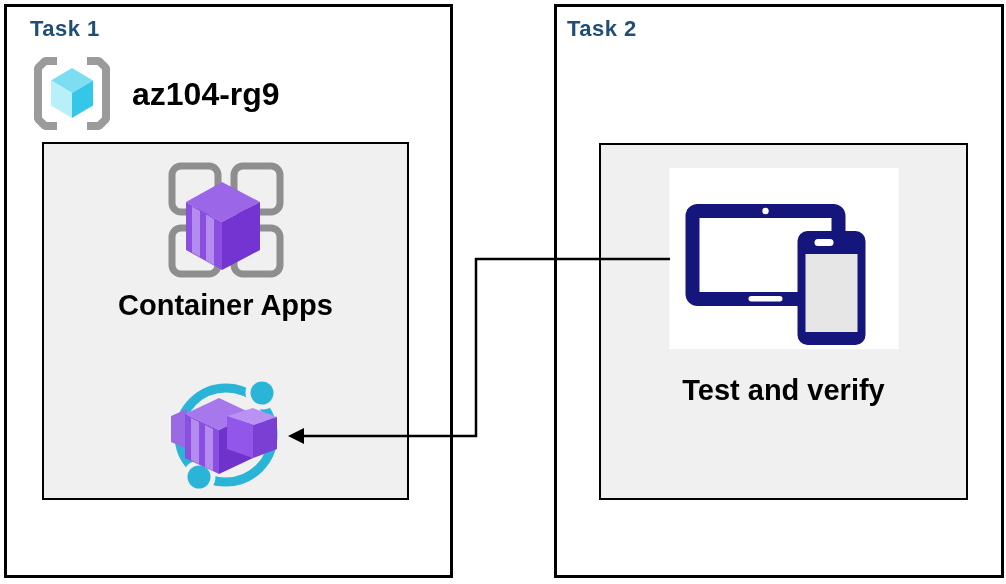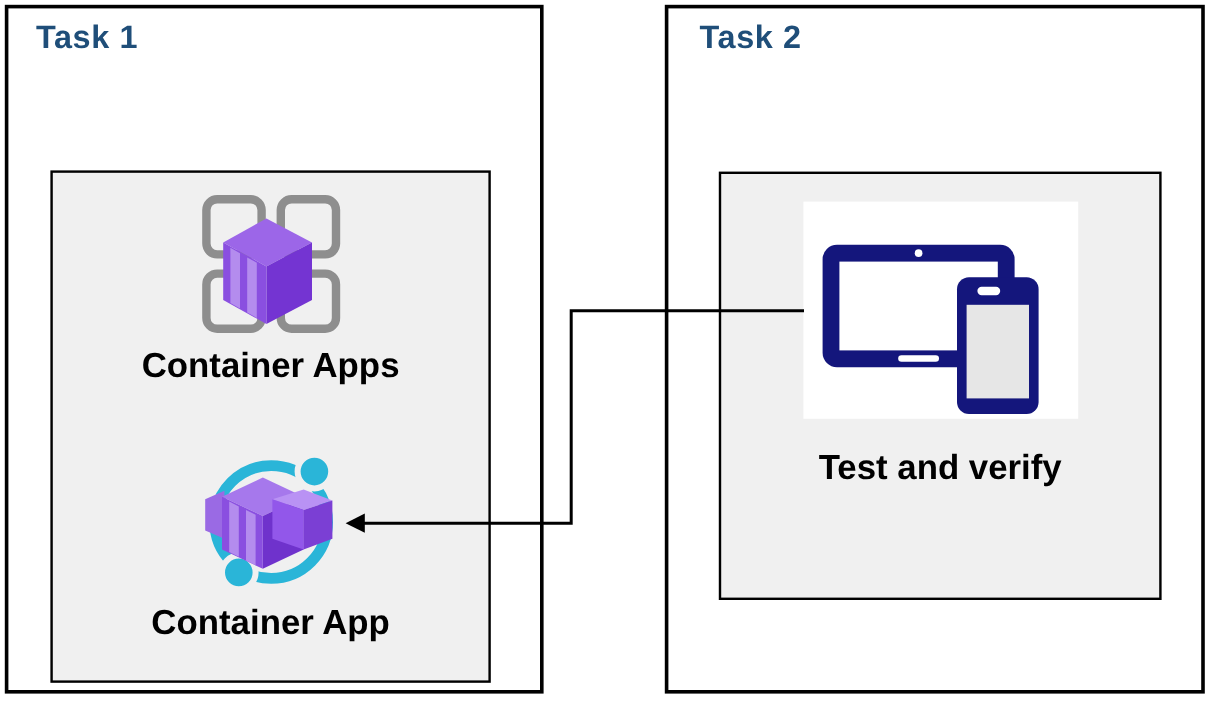--- a/index.html
+++ b/index.html
@@ -7,36 +7,36 @@
   .canvas { position:relative; width:1006px; height:584px; background:#ffffff; overflow:hidden; }
 
   .task-box {
     position:absolute; top:4px; height:574px;
     background:#ffffff; border:3px solid #000000;
   }
   .task1 { left:4px;   width:449px; }
   .task2 { left:554px; width:450px; }
 
   .task-title {
-    position:absolute; font-size:27px; font-weight:bold; color:#1f4e79;
+    position:absolute; font-size:22px; font-weight:bold; color:#1f4e79;
     letter-spacing:0.5px; white-space:nowrap;
   }
   .task1 .task-title { left:23px; top:9px; }
-  .task2 .task-title { left:26px; top:9px; }
+  .task2 .task-title { left:10px; top:9px; }
 
   .rg-row {
     position:absolute; left:22px; top:46px;
     display:flex; align-items:center; gap:17px;
   }
   .rg-row .rg-name { font-size:32px; font-weight:bold; color:#000000; white-space:nowrap; }
 
   .inner-box {
     position:absolute; background:#f0f0f0; border:2px solid #000000;
   }
-  .inner1 { left:35px; top:135px; width:367px; height:427px; }
+  .inner1 { left:35px; top:135px; width:367px; height:358px; }
   .inner2 { left:42px; top:136px; width:369px; height:357px; }
 
   .center-x { position:absolute; left:50%; transform:translateX(-50%); }
 
   .env-icon-wrap { top:14px;  width:124px; height:124px; }
   .app-icon-wrap { top:228px; width:126px; height:126px; }
 
   .box-label {
     position:absolute; width:100%; text-align:center;
     font-size:29px; font-weight:bold; color:#000000; line-height:38px;
@@ -58,20 +58,32 @@
   }
 </style>
 </head>
 <body>
 
 <div class="canvas">
 
   <div class="task-box task1">
     <div class="task-title">Task 1</div>
 
+    <div class="rg-row">
+      <svg width="86" height="82" viewBox="0 0 86 82">
+
+        <path d="M28,8 L16,8 L9,15 L9,66 L16,73 L28,73" fill="none" stroke="#9b9b9b" stroke-width="8" stroke-linejoin="bevel"></path>
+        <path d="M58,8 L70,8 L77,15 L77,66 L70,73 L58,73" fill="none" stroke="#9b9b9b" stroke-width="8" stroke-linejoin="bevel"></path>
+
+        <polygon points="43,15 64,27.5 43,40 22,27.5" fill="#7ddef2"></polygon>
+        <polygon points="22,27.5 43,40 43,65 22,52.5" fill="#b8f0fa"></polygon>
+        <polygon points="64,27.5 43,40 43,65 64,52.5" fill="#35c7e8"></polygon>
+      </svg>
+      <span class="rg-name">az104-rg9</span>
+    </div>
 
     <div class="inner-box inner1">
 
       <div class="center-x env-icon-wrap">
         <svg width="124" height="124" viewBox="0 0 124 124">
 
           <rect x="8" y="8" width="46" height="46" rx="9" fill="none" stroke="#8e8e8e" stroke-width="7"></rect>
           <rect x="70" y="8" width="46" height="46" rx="9" fill="none" stroke="#8e8e8e" stroke-width="7"></rect>
           <rect x="8" y="70" width="46" height="46" rx="9" fill="none" stroke="#8e8e8e" stroke-width="7"></rect>
           <rect x="70" y="70" width="46" height="46" rx="9" fill="none" stroke="#8e8e8e" stroke-width="7"></rect>
@@ -102,21 +114,20 @@
           <polygon points="22,42 56,58 56,102 22,86" fill="#8a4fe0"></polygon>
           <polygon points="28,46 36,50 36,92 28,88" fill="#b48cee"></polygon>
           <polygon points="42,53 50,57 50,99 42,95" fill="#b48cee"></polygon>
 
           <polygon points="64,44 90,36 114,45 90,53" fill="#b992f4"></polygon>
           <polygon points="114,45 90,53 90,86 114,77" fill="#7b3fd4"></polygon>
           <polygon points="64,44 90,53 90,86 64,77" fill="#9257ea"></polygon>
         </svg>
       </div>
 
-      <div class="box-label app-label">Container App</div>
     </div>
   </div>
 
   <div class="task-box task2">
     <div class="task-title">Task 2</div>
 
     <div class="inner-box inner2">
 
       <div class="icon-patch">
         <svg viewBox="0 0 229 181">

